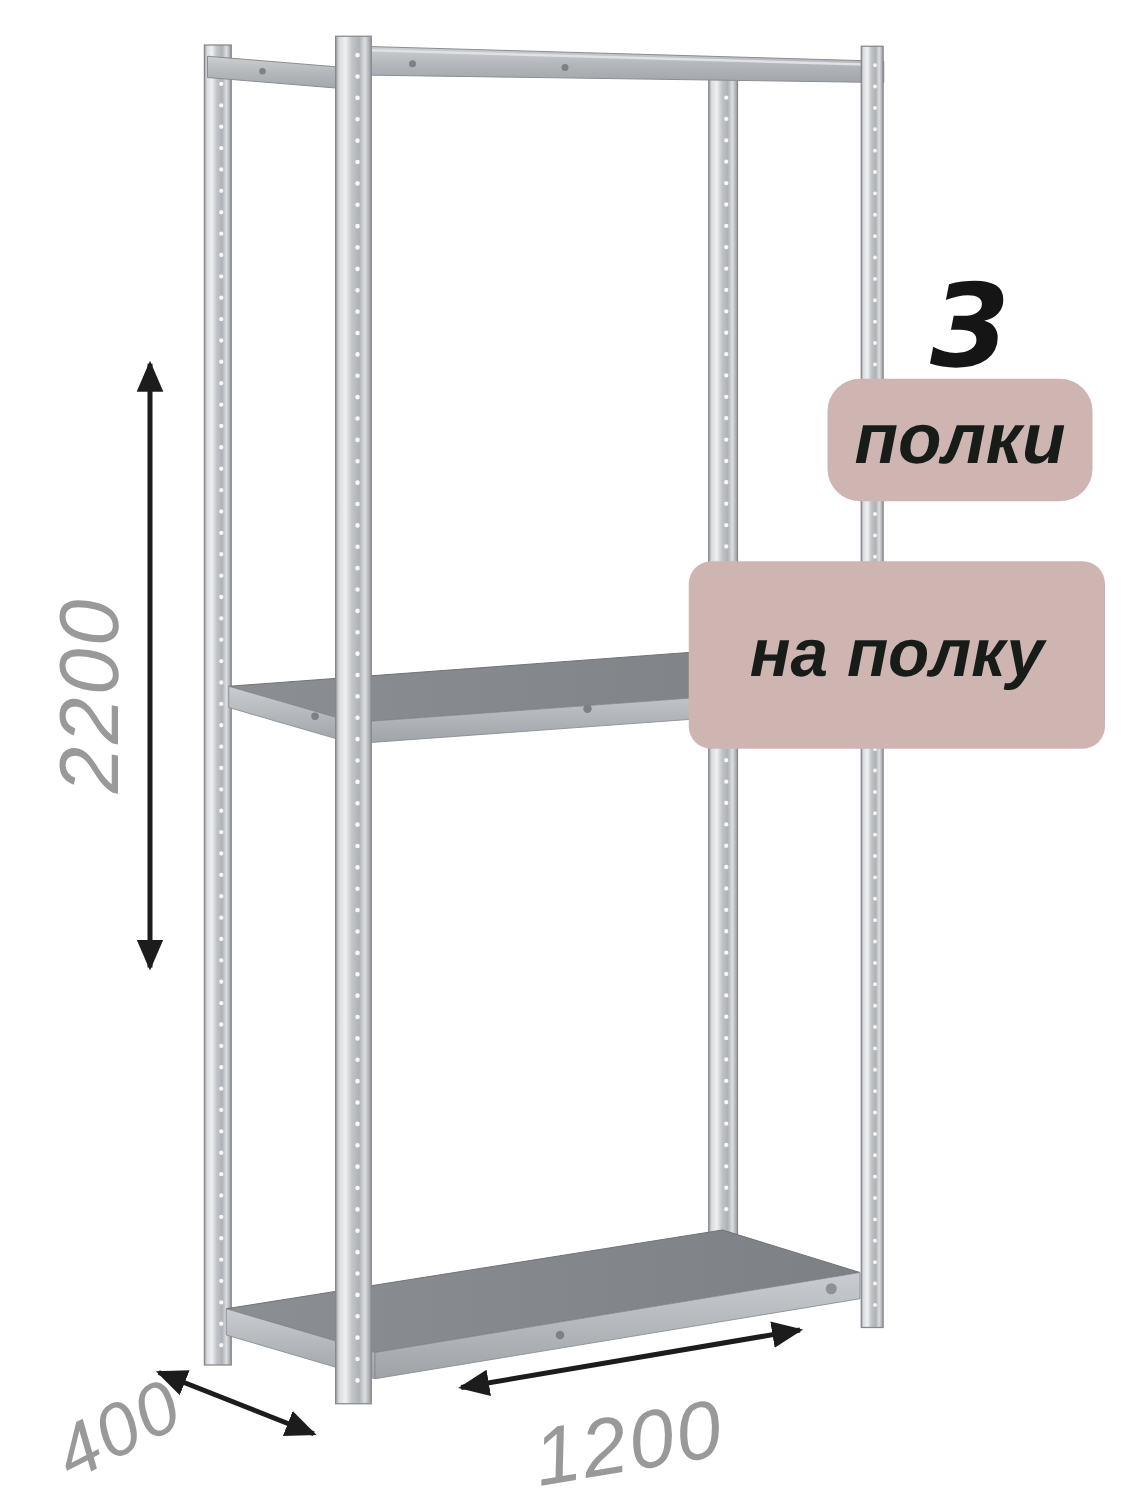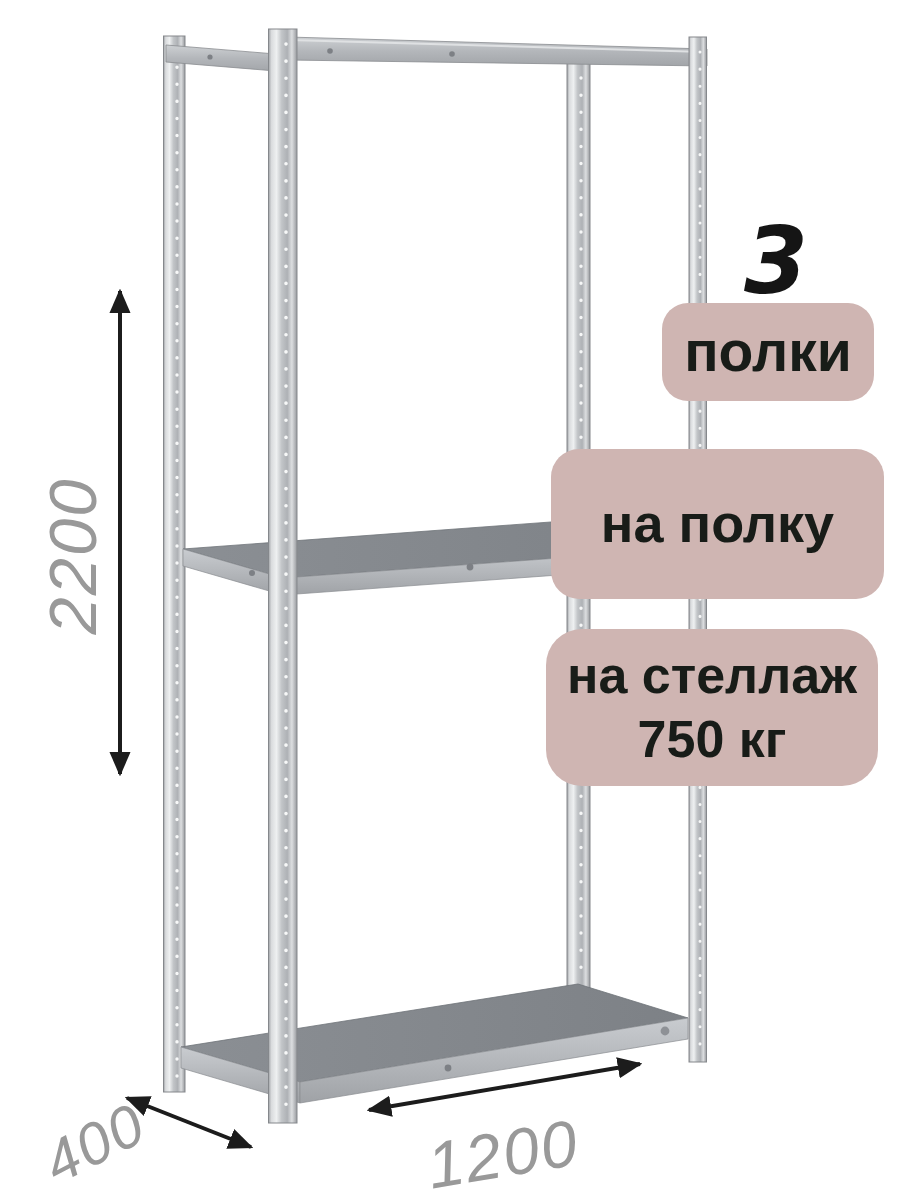--- a/index.html
+++ b/index.html
@@ -6,29 +6,29 @@
   .canvas{
     position:relative;width:900px;height:1200px;background:#ffffff;overflow:hidden;
     font-family:"Liberation Sans",sans-serif;
   }
   .rack-svg{position:absolute;left:0;top:0;width:900px;height:1200px;}
 
   
   .badge{
     position:absolute;background:var(--badge-bg,#cfb5b2);color:var(--badge-text,#181c18);
     display:flex;flex-direction:column;align-items:center;justify-content:center;
-    font-weight:700;text-align:center;line-height:1.22;
+    font-weight:700;text-align:center;line-height:1.22;font-style:italic;
   }
   .badge-count{
     position:absolute;left:776px;top:262px;transform:translate(-50%,-50%);
     font-family:"DejaVu Sans",sans-serif;font-weight:700;font-style:italic;
     font-size:92px;color:#151515;line-height:1;
   }
   .badge-polki{left:662px;top:303px;width:212px;height:98px;border-radius:26px;font-size:57px;}
-  .badge-per-shelf{left:551px;top:449px;width:333px;height:150px;border-radius:28px;font-size:54px;}
+  .badge-per-shelf{left:551px;top:449px;width:333px;height:150px;border-radius:18px;font-size:54px;}
   .badge-per-rack{left:546px;top:629px;width:332px;height:157px;border-radius:36px;font-size:52px;}
   .badge-line{width:100%;}
 
   
   .dim{
     position:absolute;color:var(--dimension-text,#999999);
     font-style:italic;font-weight:400;white-space:nowrap;line-height:1;
   }
   .dim-height{left:72px;top:556px;transform:translate(-50%,-50%) rotate(-90deg);font-size:67px;letter-spacing:2px;}
   .dim-depth{left:95px;top:1144px;transform:translate(-50%,-50%) rotate(-27deg);font-size:59px;letter-spacing:2px;}
@@ -127,18 +127,14 @@
   <div class="badge-count">3</div>
 
   <div class="badge badge-polki">
     <div class="badge-line">полки</div>
   </div>
 
   <div class="badge badge-per-shelf">
     <div class="badge-line">на полку</div>
   </div>
 
-  <div class="badge badge-per-rack">
-    <div class="badge-line">на стеллаж</div>
-    <div class="badge-line">750 кг</div>
-  </div>
 
 </div>
 
 </body></html>

